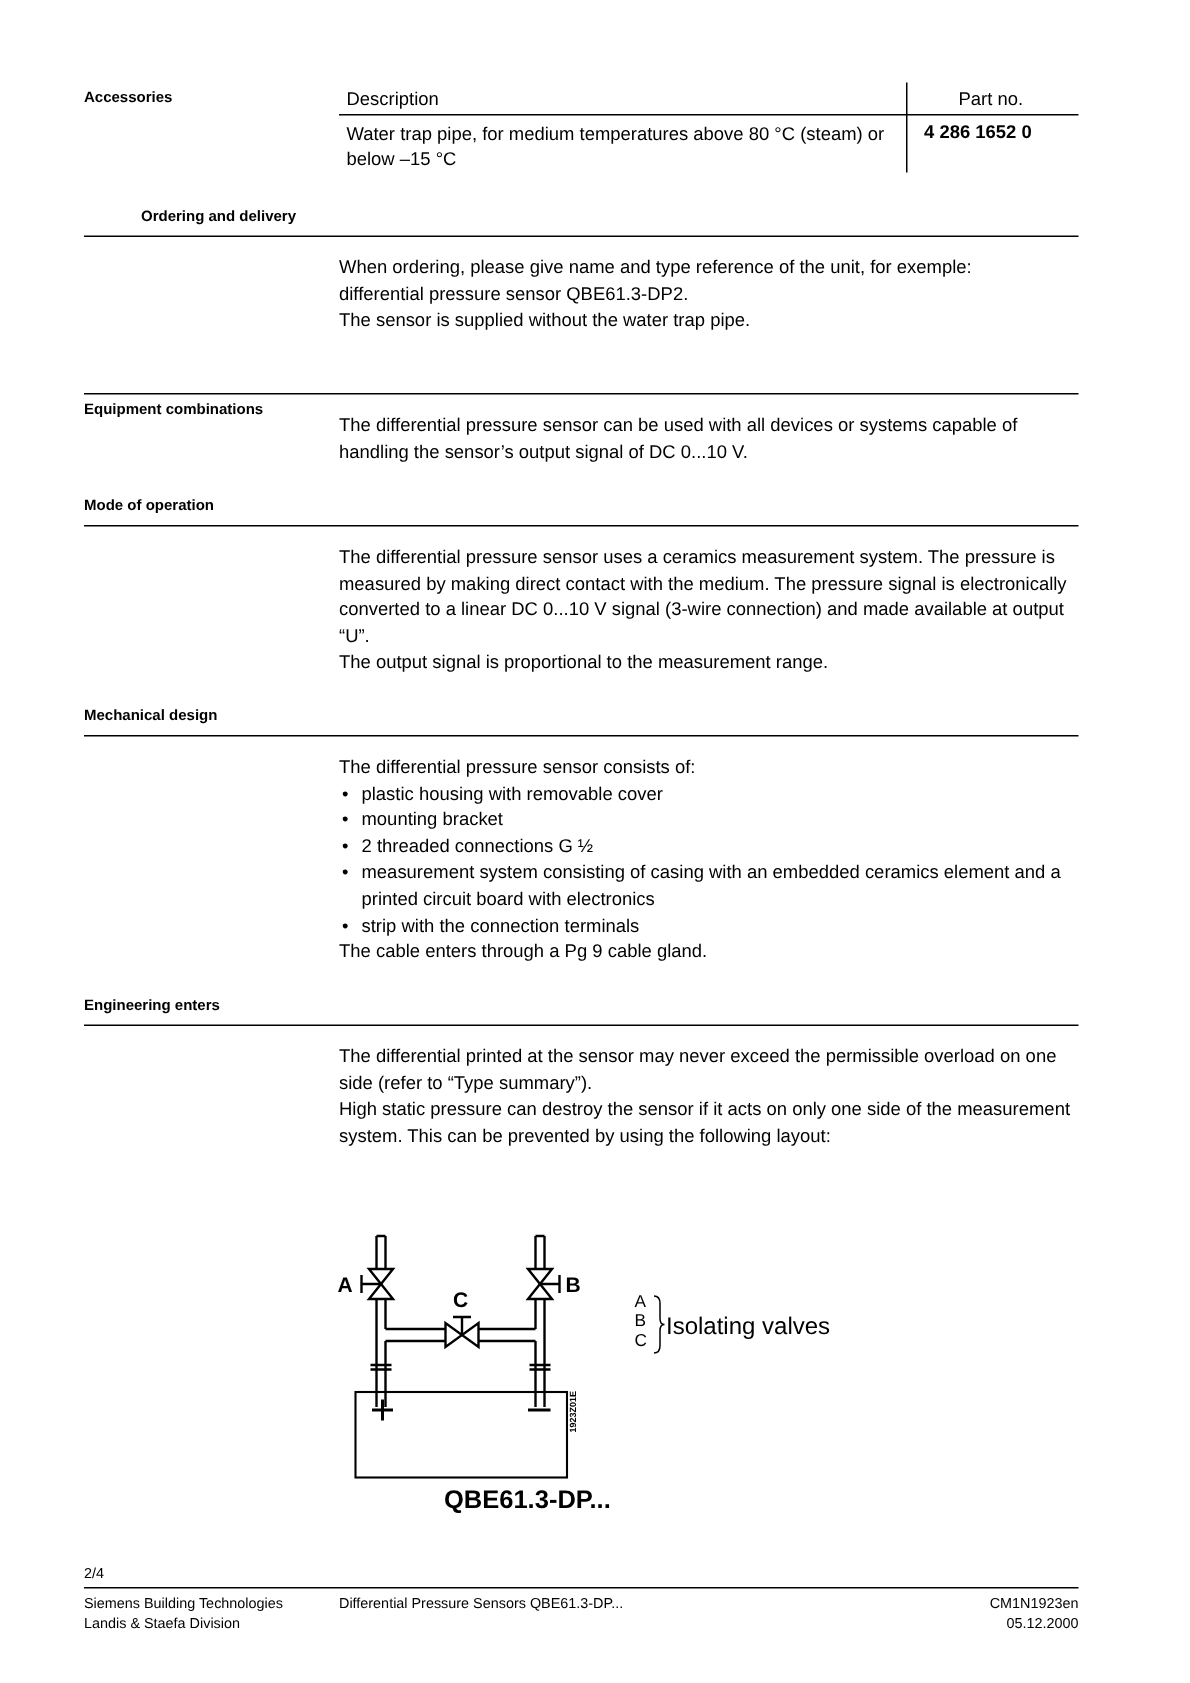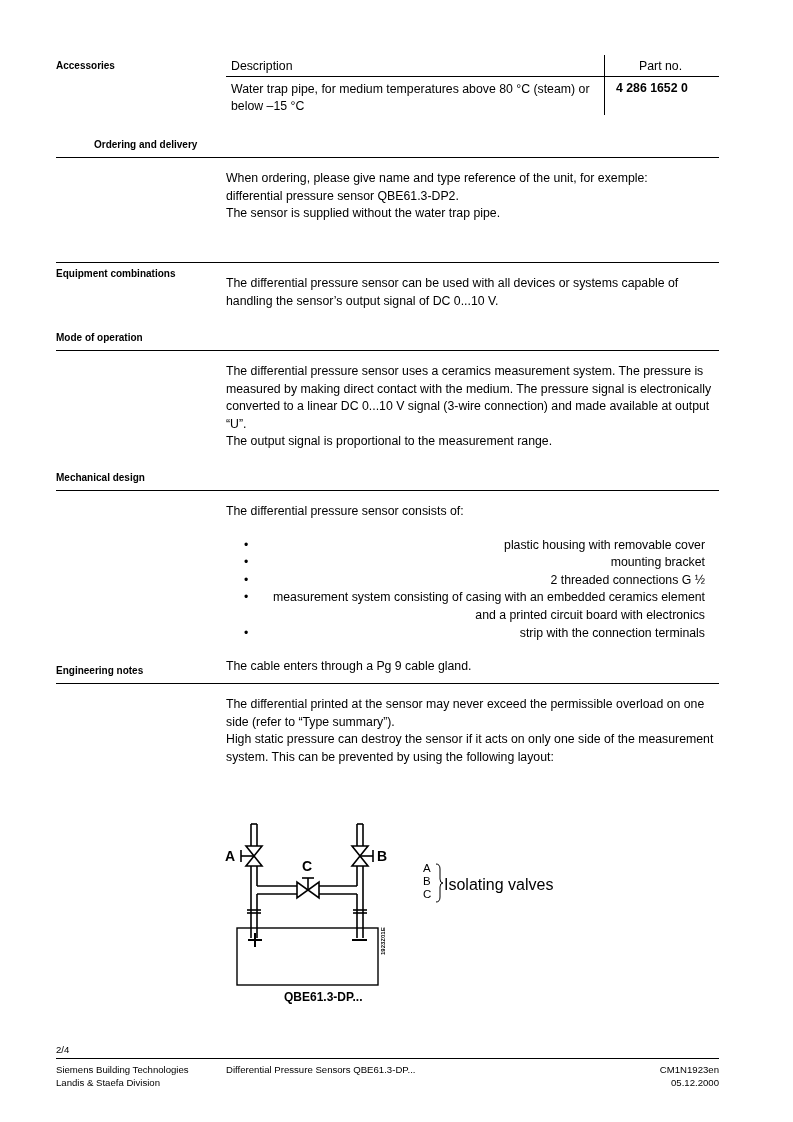--- a/index.html
+++ b/index.html
@@ -5,21 +5,21 @@
   html, body { margin: 0; padding: 0; background: #ffffff; }
   body {
     width: 793px; height: 1122px; position: relative; overflow: hidden;
     font-family: "Liberation Sans", sans-serif; color: #000; font-size: 12.3px;
   }
   .abs { position: absolute; }
   .sec-head { position: absolute; left: 56px; font-weight: bold; font-size: 10px; }
   .rule { position: absolute; left: 56px; width: 663px; height: 0; border-top: 1px solid #000; }
   .body-text { position: absolute; left: 226px; width: 495px; line-height: 17.6px; font-size: 12.3px; }
   .body-text p { margin: 0; }
-  ul.bullets { margin: 16px; padding: 0; list-style: none; text-align: right; }
+  ul.bullets { margin: 0; padding: 0; list-style: none; }
   ul.bullets li { position: relative; padding-left: 15px; }
   ul.bullets li::before { content: "\2022"; position: absolute; left: 2px; top: 0; }
 
   
   .acc-table { position: absolute; left: 226px; top: 58px; width: 493px; }
   .acc-head-desc { position: absolute; left: 5px; top: 1px; text-align: center; }
   .acc-head-part { position: absolute; left: 413px; top: 1px; }
   .acc-vline { position: absolute; left: 378px; top: -3px; width: 0; height: 60px; border-left: 1px solid #000; }
   .acc-hline { position: absolute; left: 0; top: 18px; width: 493px; border-top: 1px solid #000; }
   .acc-desc { position: absolute; left: 5px; top: 23px; width: 370px; line-height: 17px; }
@@ -69,21 +69,21 @@
   <ul class="bullets">
     <li>plastic housing with removable cover</li>
     <li>mounting bracket</li>
     <li>2 threaded connections G ½</li>
     <li>measurement system consisting of casing with an embedded ceramics element and a printed circuit board with electronics</li>
     <li>strip with the connection terminals</li>
   </ul>
   <p>The cable enters through a Pg 9 cable gland.</p>
 </div>
 
-<div class="sec-head" style="top:665px;">Engineering notes</div>
+<div class="sec-head" style="top:665px;">Engineering enters</div>
 <div class="rule" style="top:683px;"></div>
 <div class="body-text" style="top:696px;">
   <p>The differential printed at the sensor may never exceed the permissible overload on one side (refer to “Type summary”).</p>
   <p>High static pressure can destroy the sensor if it acts on only one side of the measurement system. This can be prevented by using the following layout:</p>
 </div>
 
 <div class="abs" style="left:215px; top:820px; width:200px; height:190px;">
   <svg width="200" height="190" viewBox="0 0 200 190">
     <g stroke="#000" stroke-width="1.6" fill="none">
 
@@ -131,21 +131,21 @@
       <line x1="33" y1="120" x2="47" y2="120" stroke-width="2"></line>
       <line x1="40" y1="113" x2="40" y2="127" stroke-width="2"></line>
 
       <line x1="137" y1="120" x2="152" y2="120" stroke-width="2"></line>
     </g>
   </svg>
   <div class="abs" style="left:10px; top:28px; font-weight:bold; font-size:14px;">A</div>
   <div class="abs" style="left:162px; top:28px; font-weight:bold; font-size:14px;">B</div>
   <div class="abs" style="left:87px; top:38px; font-weight:bold; font-size:14px;">C</div>
   <div class="abs" style="left:165px; top:135px; font-size:6px; transform:rotate(-90deg); transform-origin:left top; white-space:nowrap; font-weight:bold;">1923Z01E</div>
-  <div class="abs" style="left:69px; top:170px; font-weight:bold; font-size:12px;text-align:center;">QBE61.3-DP...</div>
+  <div class="abs" style="left:81px; top:170px; font-weight:bold; font-size:17px;text-align:center;">QBE61.3-DP...</div>
 </div>
 
 <div class="abs" style="left:423px; top:862px; font-size:11.5px; line-height:13px;">
   <div>A</div>
   <div>B</div>
   <div>C</div>
 </div>
 <svg class="abs" style="left:434px; top:863px;" width="10" height="40">
   <path d="M2 1 Q6 1 6 6 L6 16 Q6 20 9 20 Q6 20 6 24 L6 34 Q6 39 2 39" stroke="#000" stroke-width="1" fill="none"></path>
 </svg>

